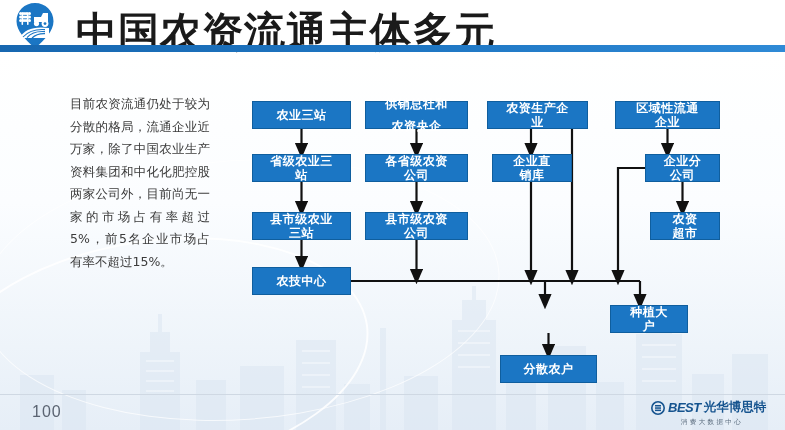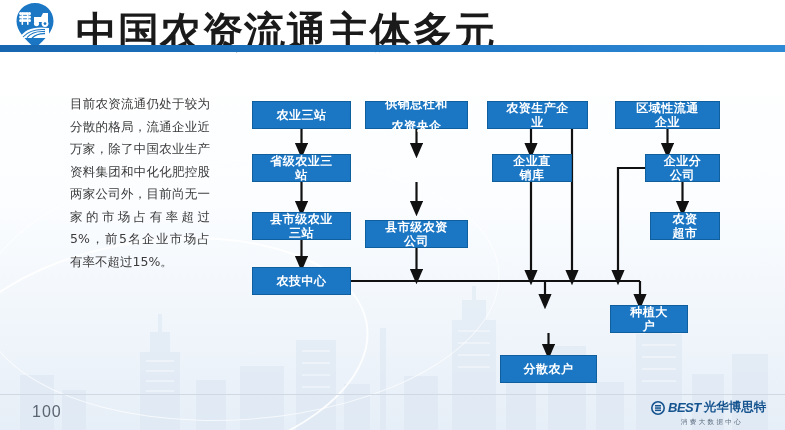--- a/index.html
+++ b/index.html
@@ -216,25 +216,26 @@
         <path d="M351,281 L640,281"></path>
       </g>
     </svg>
 
     <div class="node" style="left:252px;top:101px;width:99px;height:28px;">农业三站</div>
     <div class="node two-line" style="left:365px;top:101px;width:103px;height:28px;">供销总社和农资央企</div>
     <div class="node" style="left:487px;top:101px;width:101px;height:28px;">农资生产企业</div>
     <div class="node" style="left:615px;top:101px;width:105px;height:28px;">区域性流通企业</div>
 
     <div class="node" style="left:252px;top:154px;width:99px;height:28px;">省级农业三站</div>
+    <div class="node" style="left:365px;top:154px;width:103px;height:28px;">各省级农资公司</div>
     <div class="node" style="left:492px;top:154px;width:80px;height:28px;">企业直销库</div>
     <div class="node" style="left:645px;top:154px;width:75px;height:28px;">企业分公司</div>
 
     <div class="node" style="left:252px;top:212px;width:99px;height:28px;">县市级农业三站</div>
-    <div class="node" style="left:365px;top:220px;width:103px;height:28px;">县市级农资公司</div>
+    <div class="node" style="left:365px;top:212px;width:103px;height:28px;">县市级农资公司</div>
     <div class="node" style="left:650px;top:212px;width:70px;height:28px;">农资超市</div>
 
     <div class="node" style="left:252px;top:267px;width:99px;height:28px;">农技中心</div>
 
     <div class="node" style="left:610px;top:305px;width:78px;height:28px;">种植大户</div>
 
     <div class="node" style="left:500px;top:355px;width:97px;height:28px;">分散农户</div>
   </div>
 
   <div class="footer-rule"></div>

